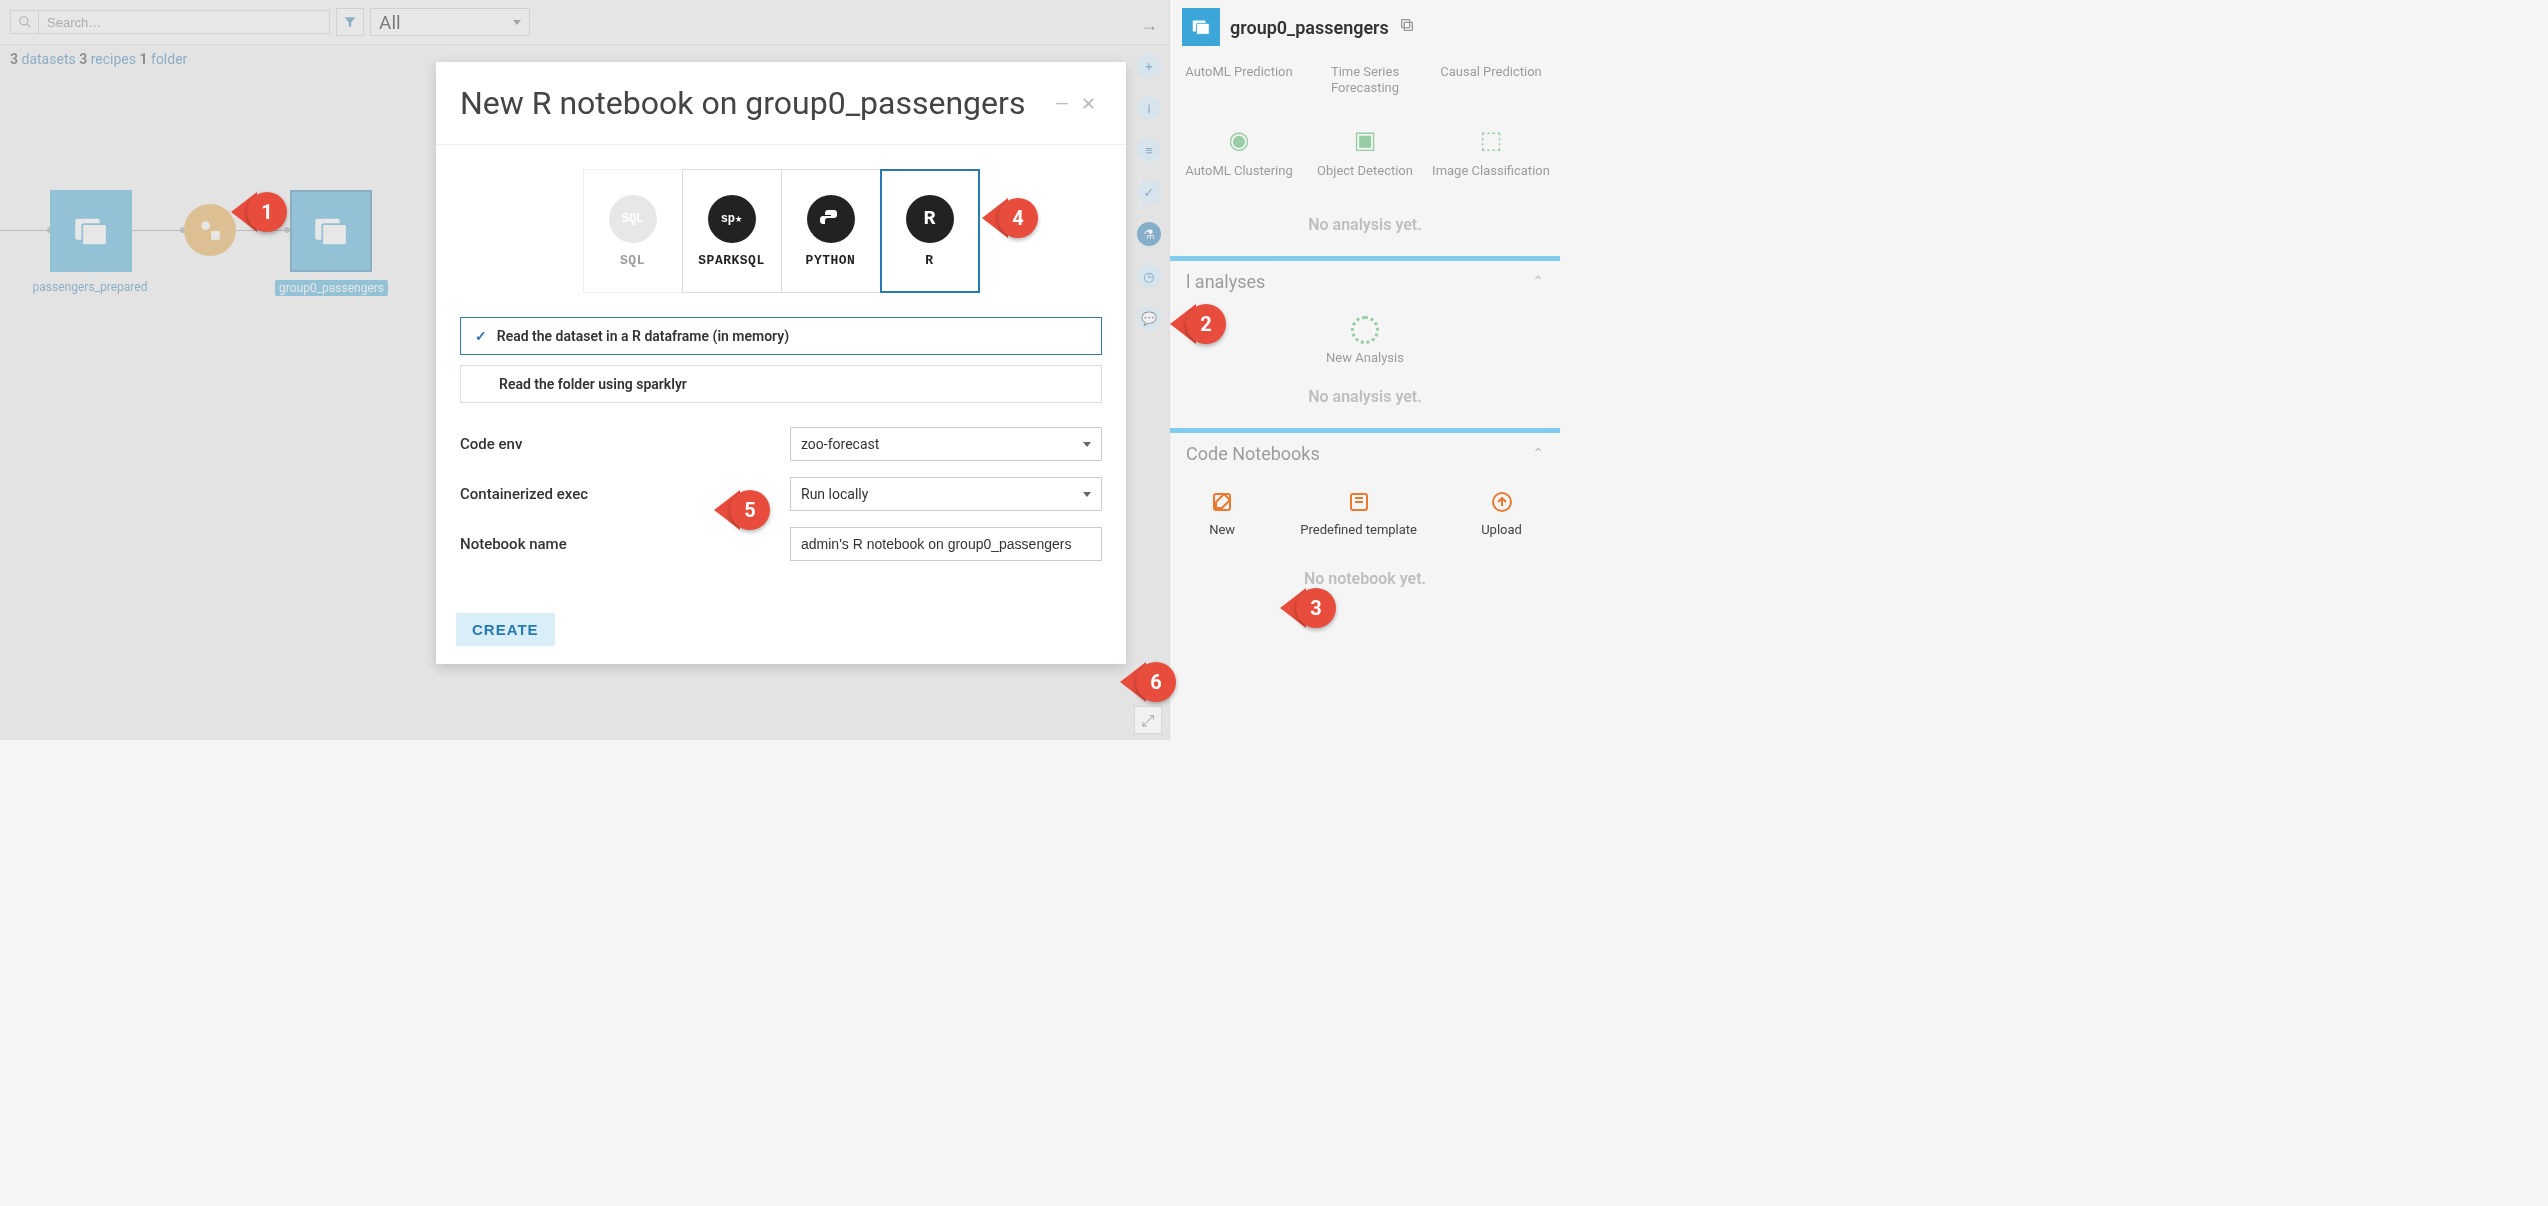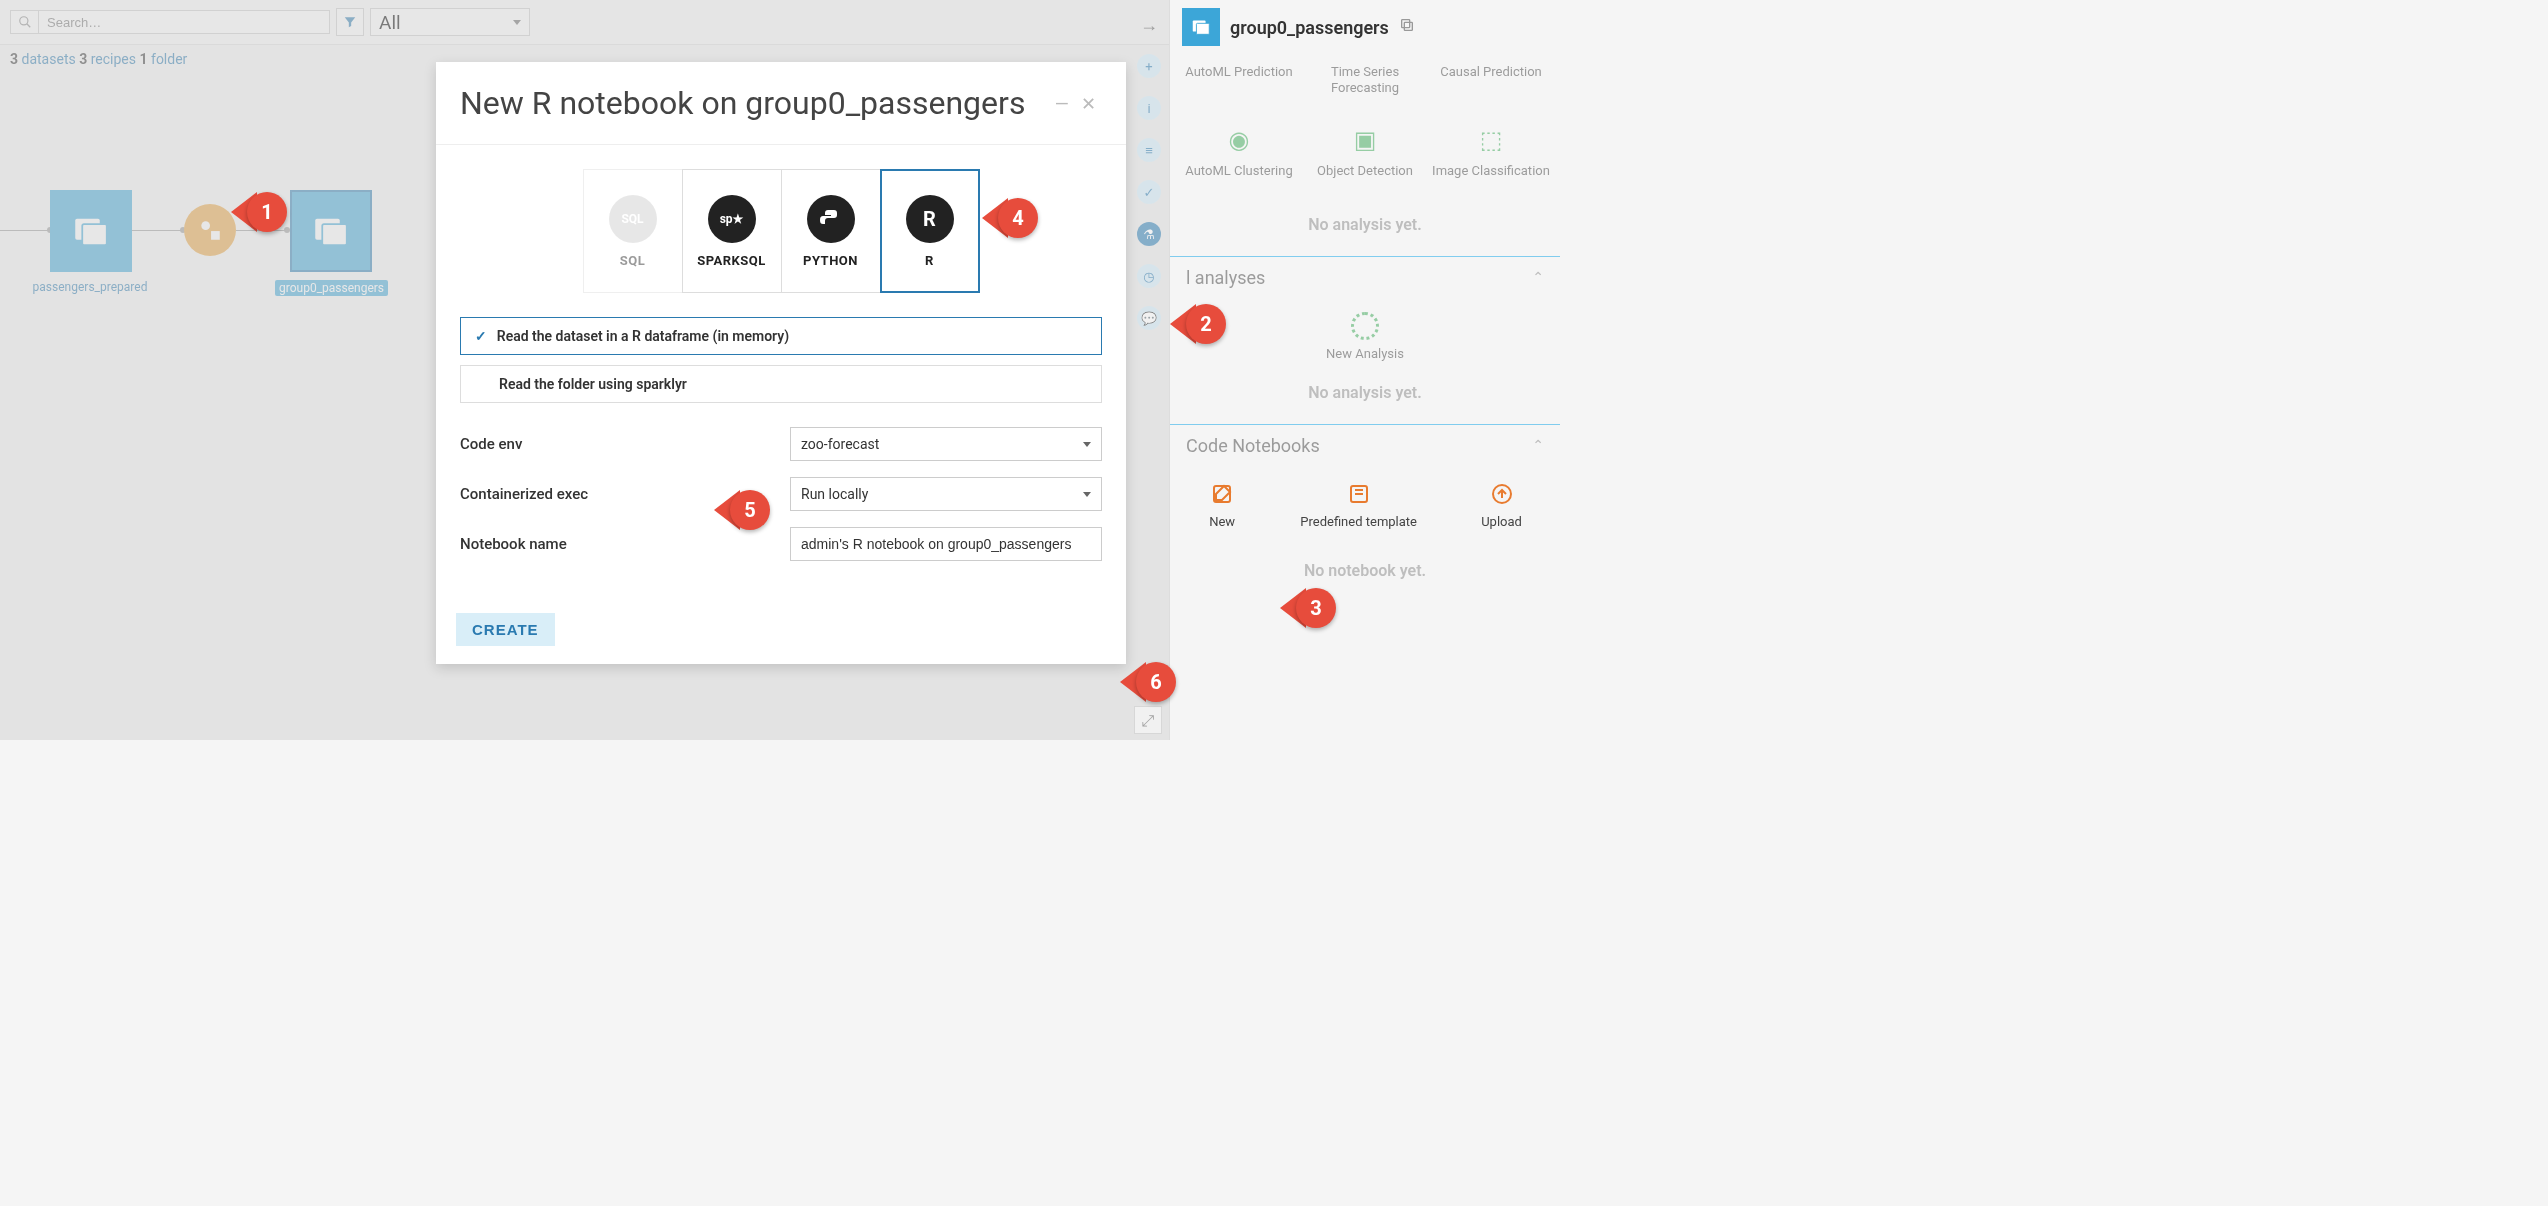--- a/index.html
+++ b/index.html
@@ -36,21 +36,21 @@
 
 
 .modal-overlay { position: absolute; inset: 0; background: rgba(128,128,128,0.15); }
 .modal { position: absolute; left: 436px; top: 62px; width: 690px; background: #fff; box-shadow: 0 4px 12px rgba(0,0,0,0.15); }
 .modal-header { padding: 22px 24px; border-bottom: 1px solid #eee; display: flex; align-items: center; }
 .modal-title { font-size: 32px; color: #444; flex: 1; }
 .modal-close, .modal-min { color: #bbb; cursor: pointer; padding: 0 6px; font-size: 18px; }
 .modal-body { padding: 24px; }
 
 .lang-row { display: flex; justify-content: center; gap: 0; margin-bottom: 24px; }
-.lang-tile { width: 100px; height: 124px; border: 1px solid #ddd; display: flex; flex-direction: column; align-items: center; justify-content: center; gap: 10px; cursor: pointer; }
+.lang-tile { width: 100px; height: 124px; border: 1px solid #ddd; display: flex; flex-direction: column; align-items: center; justify-content: center; gap: 10px; cursor: pointer; font-family: Liberation Mono, monospace; }
 .lang-tile + .lang-tile { margin-left: -1px; }
 .lang-tile.active { border: 2px solid #2a7ab0; z-index: 2; }
 .lang-tile.disabled { opacity: 0.45; }
 .lang-circ { width: 48px; height: 48px; border-radius: 50%; background: #222; color: #fff; display: flex; align-items: center; justify-content: center; font-size: 12px; font-weight: 700; }
 .lang-circ.grey { background: #ccc; }
 .lang-label { font-size: 13px; font-weight: 700; color: #222; letter-spacing: 0.5px; }
 
 .opt-list { display: flex; flex-direction: column; gap: 10px; margin-bottom: 24px; }
 .opt-item { border: 1px solid #ddd; padding: 10px 14px; font-size: 14px; font-weight: 600; color: #333; cursor: pointer; display: flex; align-items: center; gap: 10px; }
 .opt-item.selected { border: 1px solid #2a7ab0; }
@@ -76,21 +76,21 @@
 .panel-header .ds-mini { width: 38px; height: 38px; background: #3ca6d8; display: flex; align-items: center; justify-content: center; }
 .panel-header .title { font-size: 18px; font-weight: 600; color: #333; }
 .copy-ic { color: #999; }
 
 .ml-row { display: flex; justify-content: space-around; padding: 10px 6px 18px; opacity: 0.5; }
 .ml-item { display: flex; flex-direction: column; align-items: center; gap: 6px; width: 120px; cursor: pointer; }
 .ml-item .ic { width: 34px; height: 34px; display: flex; align-items: center; justify-content: center; color: #3aa655; font-size: 24px; }
 .ml-item .lbl { font-size: 13px; color: #444; text-align: center; line-height: 1.2; }
 
 .section-empty { color: #888; font-size: 16px; font-weight: 600; text-align: center; padding: 18px 0 22px; opacity: 0.5; }
-.section-head { display: flex; align-items: center; justify-content: space-between; padding: 10px 16px; font-size: 18px; color: #444; border-top: 1px solid #0ea5e9; opacity: 0.5; }
+.section-head { display: flex; align-items: center; justify-content: space-between; padding: 10px 16px; font-size: 18px; color: #444; border-top: 5px solid #0ea5e9; opacity: 0.5; }
 .section-head.half { opacity: 0.5; }
 .chev { color: #888; font-size: 14px; }
 
 .analysis-new { display: flex; flex-direction: column; align-items: center; gap: 6px; padding: 14px 0 4px; cursor: pointer; opacity: 0.5; }
 .analysis-new .ic { width: 28px; height: 28px; border: 3px dotted #3aa655; border-radius: 50%; }
 .analysis-new .lbl { font-size: 13px; color: #444; }
 
 .nb-row { display: flex; justify-content: space-around; padding: 14px 6px; }
 .nb-item { display: flex; flex-direction: column; align-items: center; gap: 6px; cursor: pointer; }
 .nb-item .ic { width: 28px; height: 28px; color: #e87b2f; font-size: 24px; display: flex; align-items: center; justify-content: center; }

